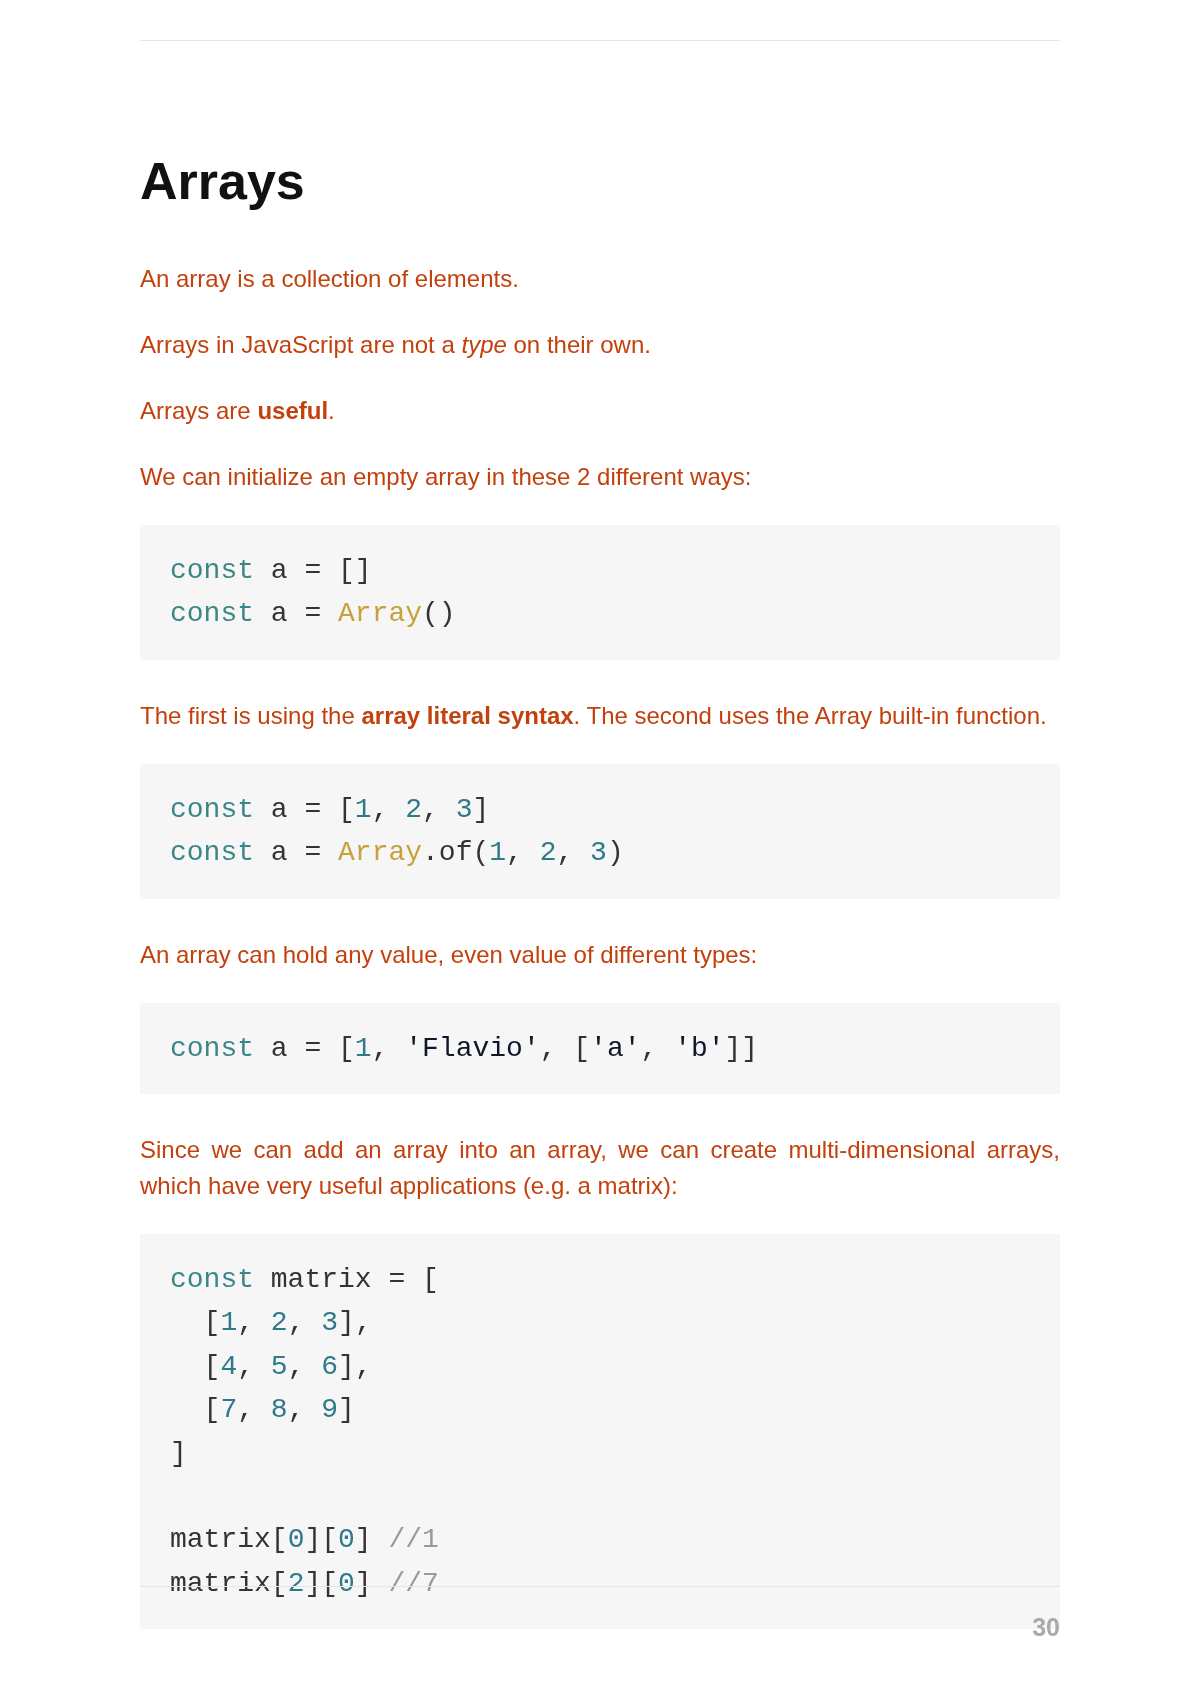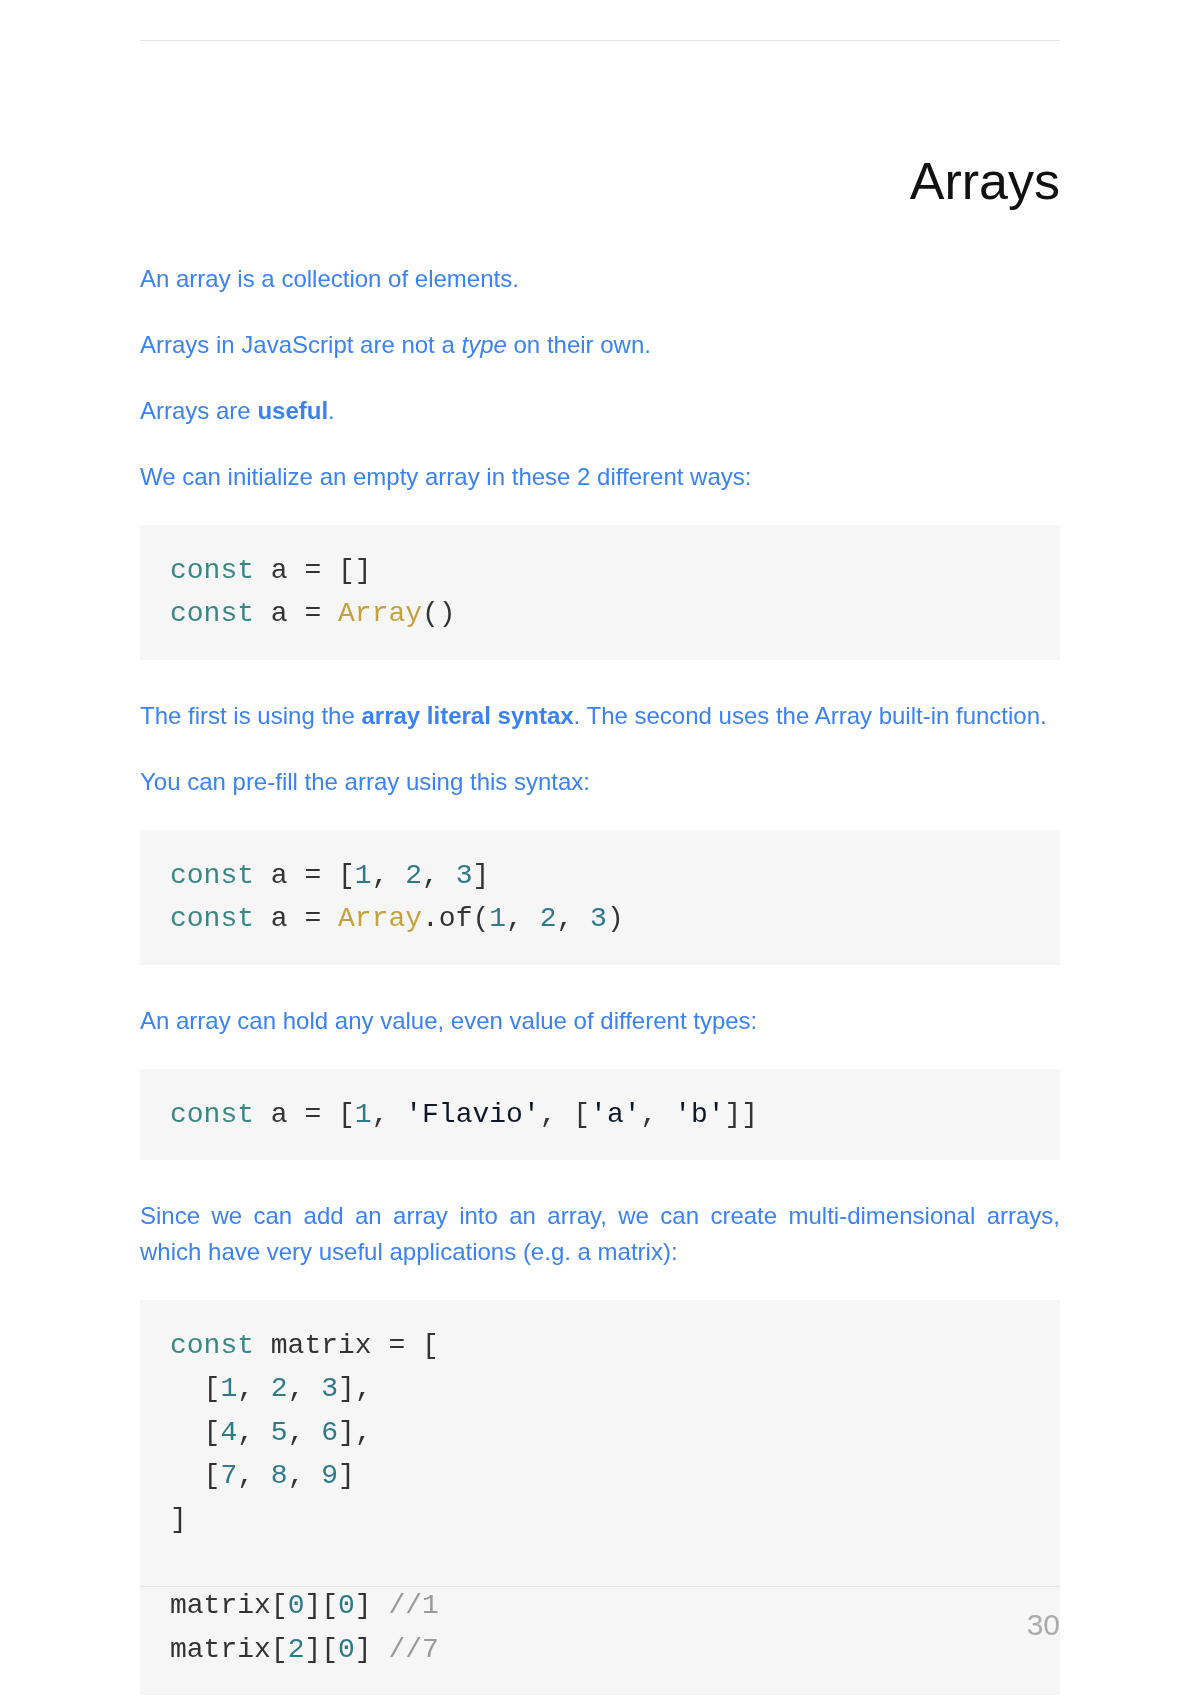--- a/index.html
+++ b/index.html
@@ -24,30 +24,29 @@
     }
     .bottom-divider {
       border-top: 1px solid #e5e5e5;
       position: absolute;
       bottom: 110px;
       left: 140px;
       right: 140px;
     }
     h1 {
       font-size: 52px;
-      font-weight: normal;
+      font-weight: bold;
       margin-bottom: 50px;
       color: #111;
-      text-align: right;
     }
     p {
       font-size: 24px;
       line-height: 1.5;
       margin-bottom: 30px;
-      color: #3b82f6;
+      color: #c2410c;
     }
     p.justify {
       text-align: justify;
     }
     .italic {
       font-style: italic;
       text-align: center;
     }
     .bold {
       font-weight: bold;
@@ -65,22 +64,23 @@
     }
     .tok-keyword { color: #3b8686; }
     .tok-class { color: #c7a13d; }
     .tok-number { color: #2f7a8a; }
     .tok-string { color: #0f172a; }
     .tok-comment { color: #999999; }
     .page-number {
       position: absolute;
       bottom: 55px;
       right: 140px;
-      font-size: 30px;
+      font-size: 25px;
       color: #aaa;
+      font-weight: bold;
     }
   </style>
 </head>
 <body>
 
 <div class="page">
   <div class="top-divider"></div>
 
   <h1>Arrays</h1>
 
@@ -96,21 +96,20 @@
 
   <p>We can initialize an empty array in these 2 different ways:</p>
 
   <pre><span class="tok-keyword">const</span><span> a = []
 </span><span class="tok-keyword">const</span><span> a = </span><span class="tok-class">Array</span><span>()</span></pre>
 
   <p class="justify">
     <span>The first is using the </span><span class="bold">array literal syntax</span><span>. The second uses the Array built-in function.</span>
   </p>
 
-  <p>You can pre-fill the array using this syntax:</p>
 
   <pre><span class="tok-keyword">const</span><span> a = [</span><span class="tok-number">1</span><span>, </span><span class="tok-number">2</span><span>, </span><span class="tok-number">3</span><span>]
 </span><span class="tok-keyword">const</span><span> a = </span><span class="tok-class">Array</span><span>.of(</span><span class="tok-number">1</span><span>, </span><span class="tok-number">2</span><span>, </span><span class="tok-number">3</span><span>)</span></pre>
 
   <p>An array can hold any value, even value of different types:</p>
 
   <pre><span class="tok-keyword">const</span><span> a = [</span><span class="tok-number">1</span><span>, </span><span class="tok-string">'Flavio'</span><span>, [</span><span class="tok-string">'a'</span><span>, </span><span class="tok-string">'b'</span><span>]]</span></pre>
 
   <p class="justify">Since we can add an array into an array, we can create multi-dimensional arrays, which have very useful applications (e.g. a matrix):</p>
 

